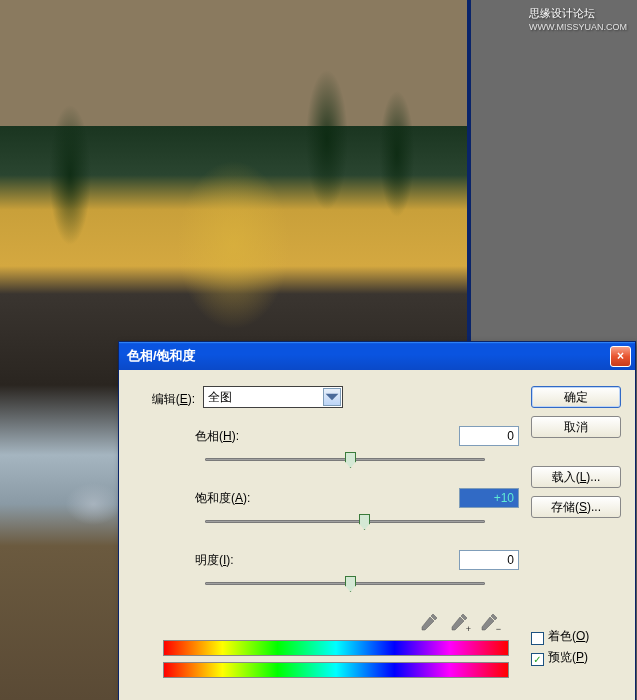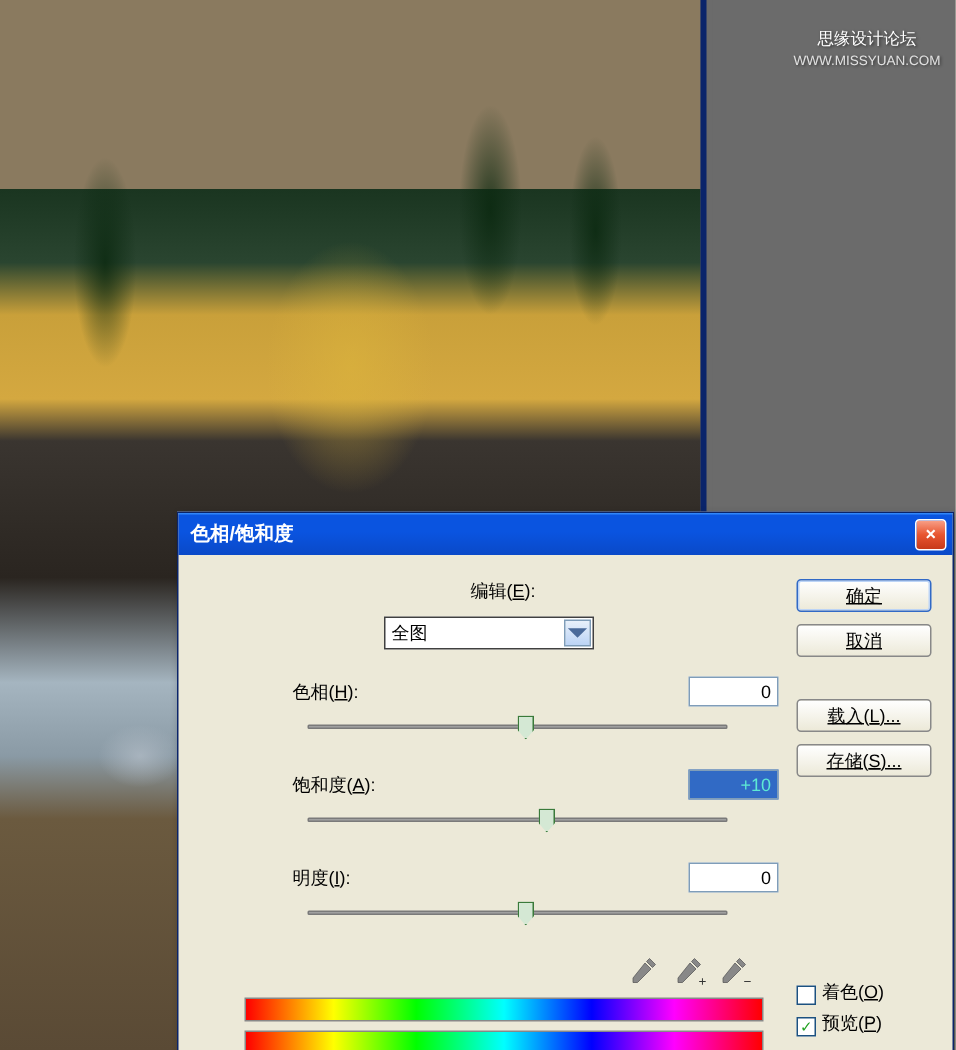--- a/index.html
+++ b/index.html
@@ -38,25 +38,25 @@
     radial-gradient(ellipse 50px 35px at 50% 75%, rgba(180,190,200,0.6), transparent 70%);
 }
 .gray-panel {
   position: absolute;
   right: 0; top: 0;
   width: 162px; height: 700px;
   background: #6b6b6b;
 }
 .watermark-top {
   position: absolute;
-  top: 19px; right: 10px;
+  top: 6px; right: 10px;
   color: #fff;
   font-size: 11px;
   text-shadow: 1px 1px 2px rgba(0,0,0,0.6);
-  text-align: center;
+  text-align: left;
   line-height: 14px;
 }
 .watermark-top .sub { font-size: 9px; opacity: 0.8; }
 .watermark-bottom {
   position: absolute;
   bottom: 8px; right: 10px;
   color: #c84a4a;
   font-family: "Brush Script MT", cursive;
   font-size: 22px;
   font-weight: bold;
@@ -103,24 +103,23 @@
 .dialog-body {
   padding: 16px 14px;
   display: flex;
   gap: 12px;
 }
 .left-col {
   flex: 1;
 }
 .edit-row {
   display: flex;
-  align-items: center;
+  align-items: flex-end;
   gap: 8px;
   margin-bottom: 18px;
-  flex-direction: column;
 }
 .edit-row label { width: 62px; text-align: right; }
 .dropdown {
   width: 140px;
   height: 22px;
   border: 1px solid #404040;
   background: #fff;
   display: flex;
   align-items: center;
   padding: 0 4px;
@@ -218,21 +217,20 @@
 .btn {
   height: 22px;
   background: linear-gradient(180deg, #fff 0%, #ece9d8 100%);
   border: 1px solid #888;
   border-radius: 3px;
   font-size: 12px;
   cursor: pointer;
   display: flex;
   align-items: center;
   justify-content: center;
-  text-decoration: underline;
 }
 .btn.primary {
   border: 1px solid #3169c6;
   box-shadow: 0 0 0 1px #bcd4f6 inset;
 }
 .chk-group {
   margin-top: auto;
   margin-bottom: 10px;
 }
 .chk-row {

